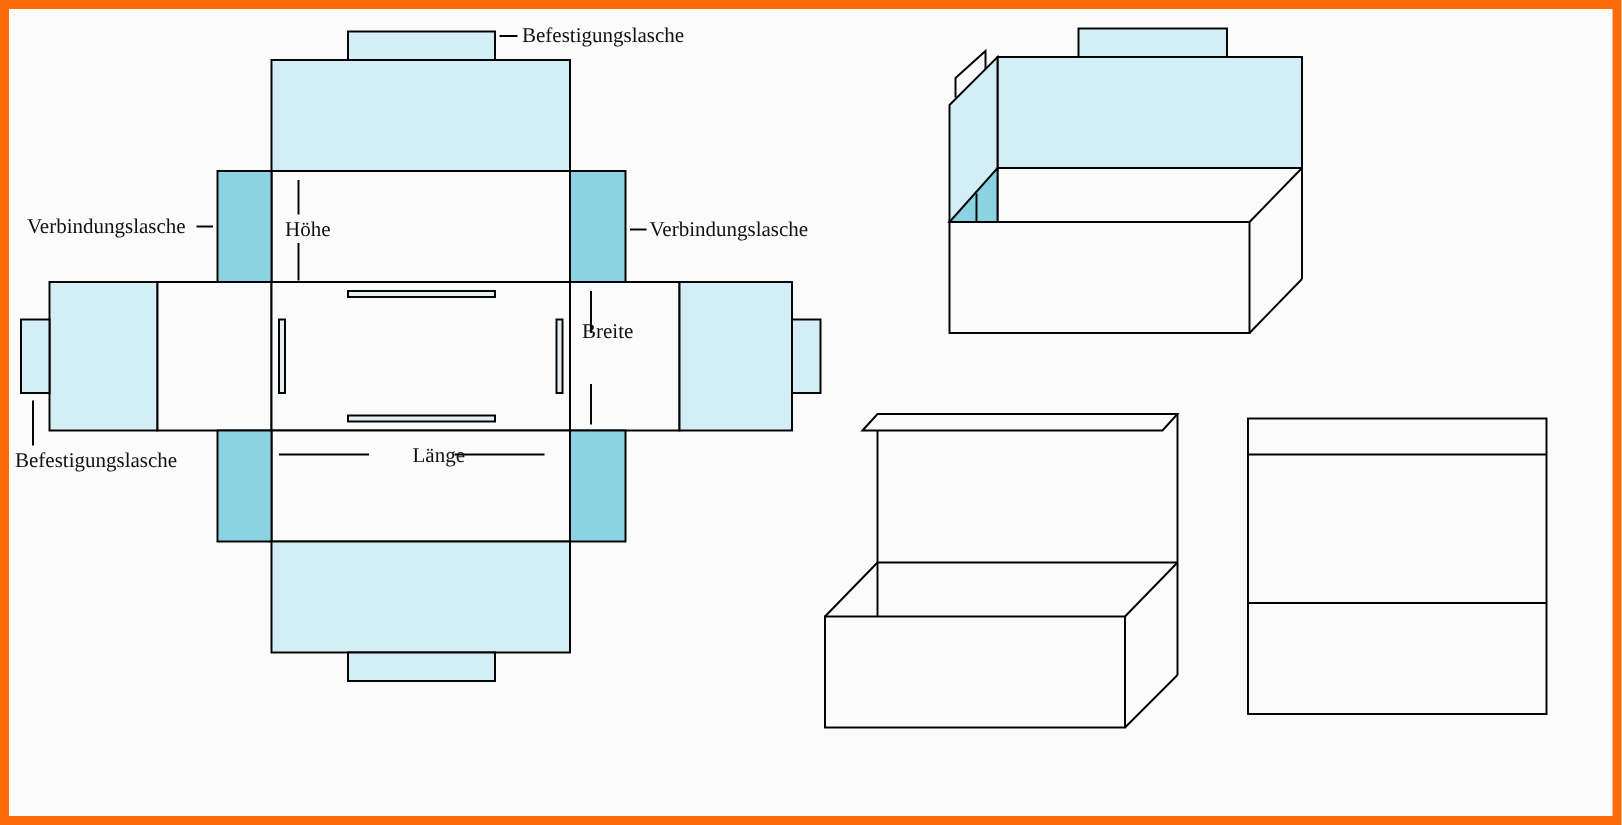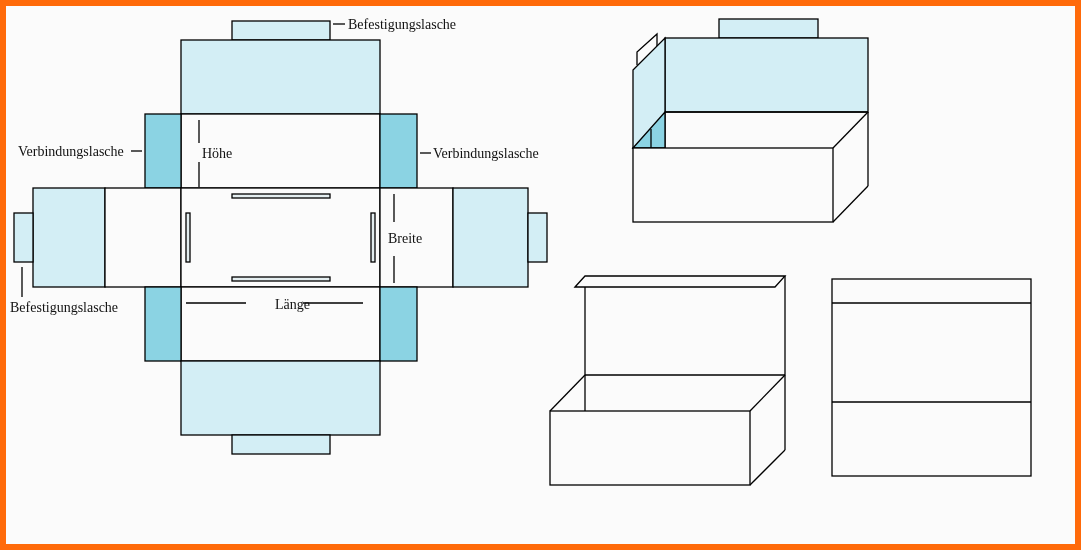--- a/index.html
+++ b/index.html
@@ -87,16 +87,16 @@
   <g>
     <rect x="832" y="279" width="199" height="197" fill="#fbfbfb"></rect>
     <line x1="832" y1="303" x2="1031" y2="303"></line>
     <line x1="832" y1="402" x2="1031" y2="402"></line>
   </g>
 </svg>
 
 <div class="lbl" style="left:348px;top:17px;">Befestigungslasche</div>
 <div class="lbl" style="left:18px;top:144px;">Verbindungslasche</div>
 <div class="lbl" style="left:433px;top:146px;">Verbindungslasche</div>
-<div class="lbl" style="left:190px;top:146px;margin-left:12px;">Höhe</div>
-<div class="lbl" style="left:388px;top:231px;">Breite</div>
+<div class="lbl" style="left:190px;top:146px;">Höhe</div>
+<div class="lbl" style="left:388px;top:214px;">Breite</div>
 <div class="lbl" style="left:275px;top:297px;">Länge</div>
 <div class="lbl" style="left:10px;top:300px;">Befestigungslasche</div>
 
 </body></html>

